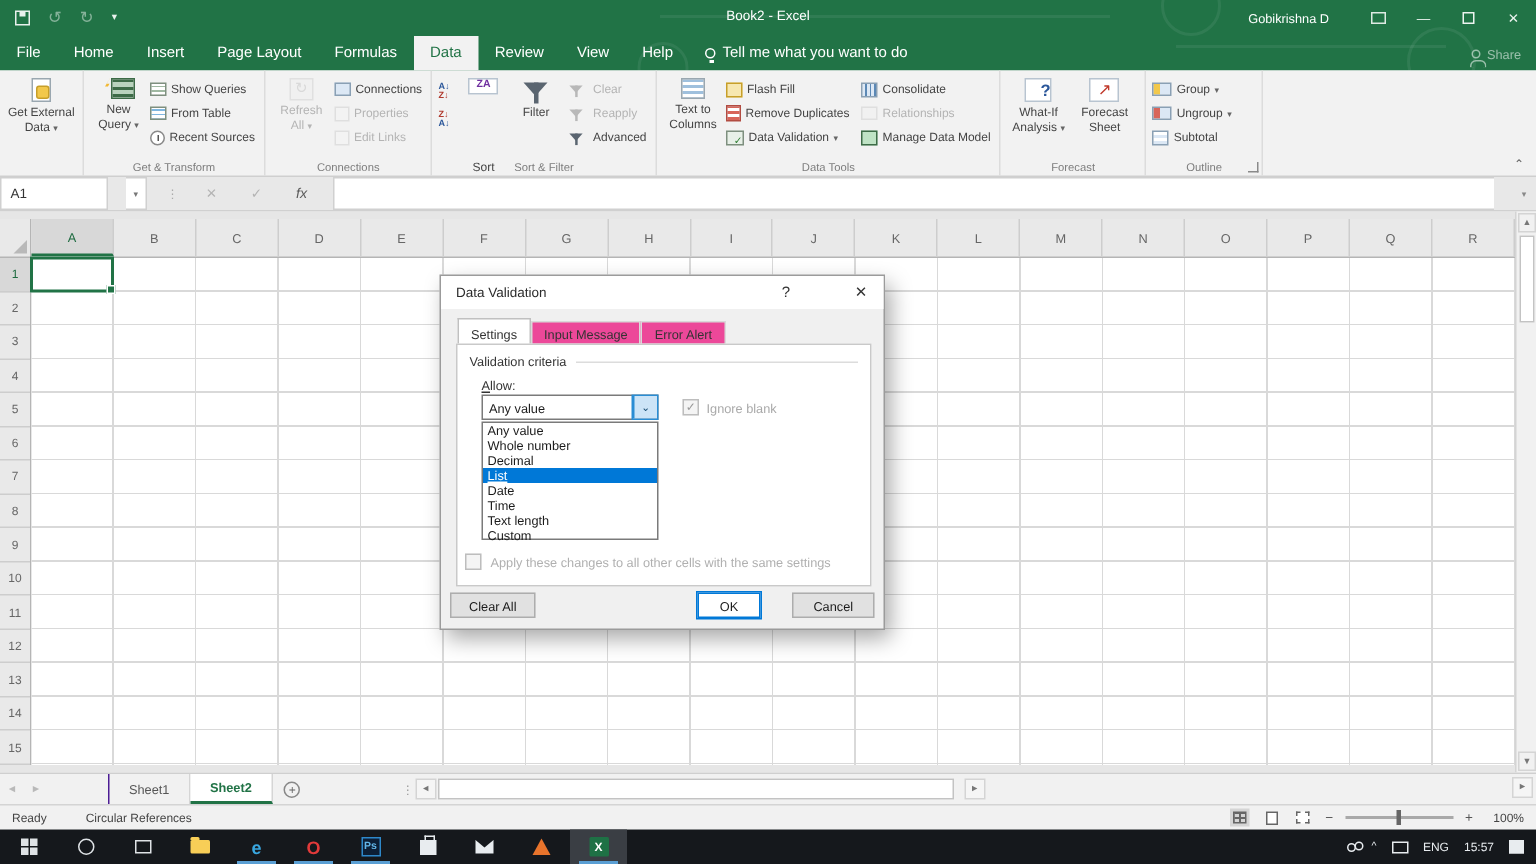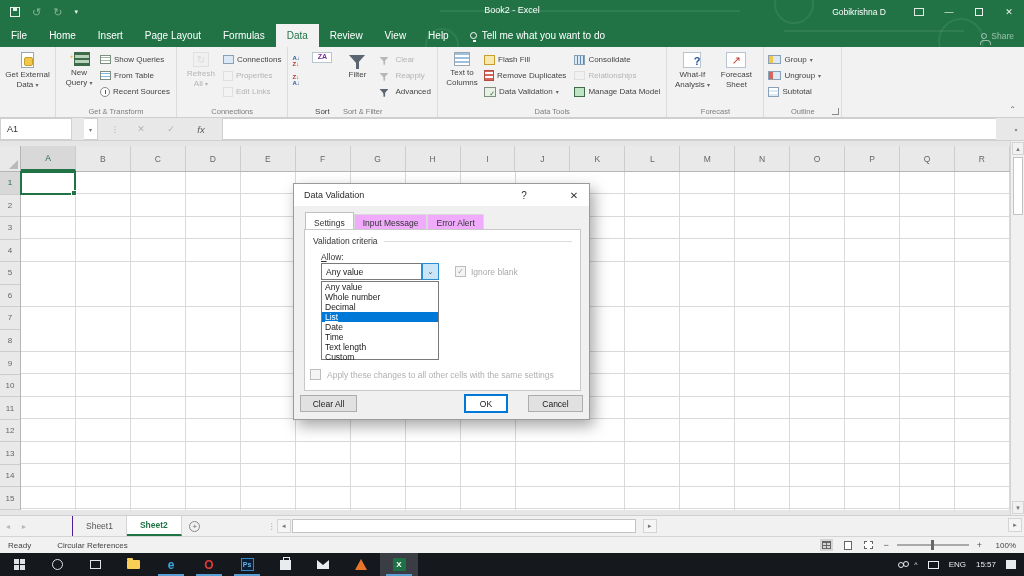--- a/index.html
+++ b/index.html
@@ -168,21 +168,21 @@
   .disp-ic { width:11px; height:8px; border:1px solid #e8ecef; }
   .ac-ic { width:10px; height:9px; border:1px solid #e8ecef; background:#e8ecef; }
 
   
   #dlg { left:293px; top:183px; width:297px; height:237px; background:#f0f0f0; border:1px solid #9b9b9b; box-shadow:4px 6px 14px rgba(0,0,0,.35); font-size:8.5px; color:#1a1a1a; z-index:50; }
   #dlg-title { position:absolute; left:0; top:0; right:0; height:22px; background:#fff; display:flex; align-items:center; }
   #dlg-title-text { margin-left:10px; font-size:9px; color:#2b2b2b; }
   #dlg-help { position:absolute; right:52px; top:0; width:26px; height:22px; display:flex; align-items:center; justify-content:center; color:#333; font-size:10px; }
   #dlg-close { position:absolute; right:0; top:0; width:30px; height:22px; display:flex; align-items:center; justify-content:center; color:#333; font-size:10px; }
   #dlg-tabs { position:absolute; left:11px; top:30px; display:flex; }
-  .dtab { padding:3px 8px 4px 8px; border:1px solid #d9d9d9; border-bottom:none; background:#f0abfc; margin-right:0; color:#333; }
+  .dtab { padding:3px 8px 4px 8px; border:1px solid #d9d9d9; border-bottom:none; background:#ec4899; margin-right:0; color:#333; }
   .dtab.active { background:#fff; position:relative; top:-2px; padding-top:5px; border-color:#c0c0c0; }
   #dlg-page { position:absolute; left:10px; top:45px; width:277px; height:162px; background:#fff; border:1px solid #c9c9c9; }
   #vc-row { position:absolute; left:8px; top:6px; right:8px; display:flex; align-items:center; gap:6px; color:#333; }
   #vc-row .hline { flex:1; height:1px; background:#dcdcdc; }
   #allow-label { position:absolute; left:16px; top:22px; color:#333; }
   .ul-first::first-letter { text-decoration:underline; }
   #combo { position:absolute; left:16px; top:33px; width:118px; height:17px; background:#fff; border:1px solid #7a7a7a; display:flex; align-items:center; }
   #combo-value { flex:1; padding-left:4px; }
   #combo-btn { width:16px; height:15px; background:#cce4f7; border-left:1px solid #2a8dd4; outline:1px solid #2a8dd4; display:flex; align-items:center; justify-content:center; color:#1a4e74; font-size:7px; }
   #ignore-blank { position:absolute; left:150px; top:36px; display:flex; align-items:center; gap:5px; color:#a9a9a9; }

